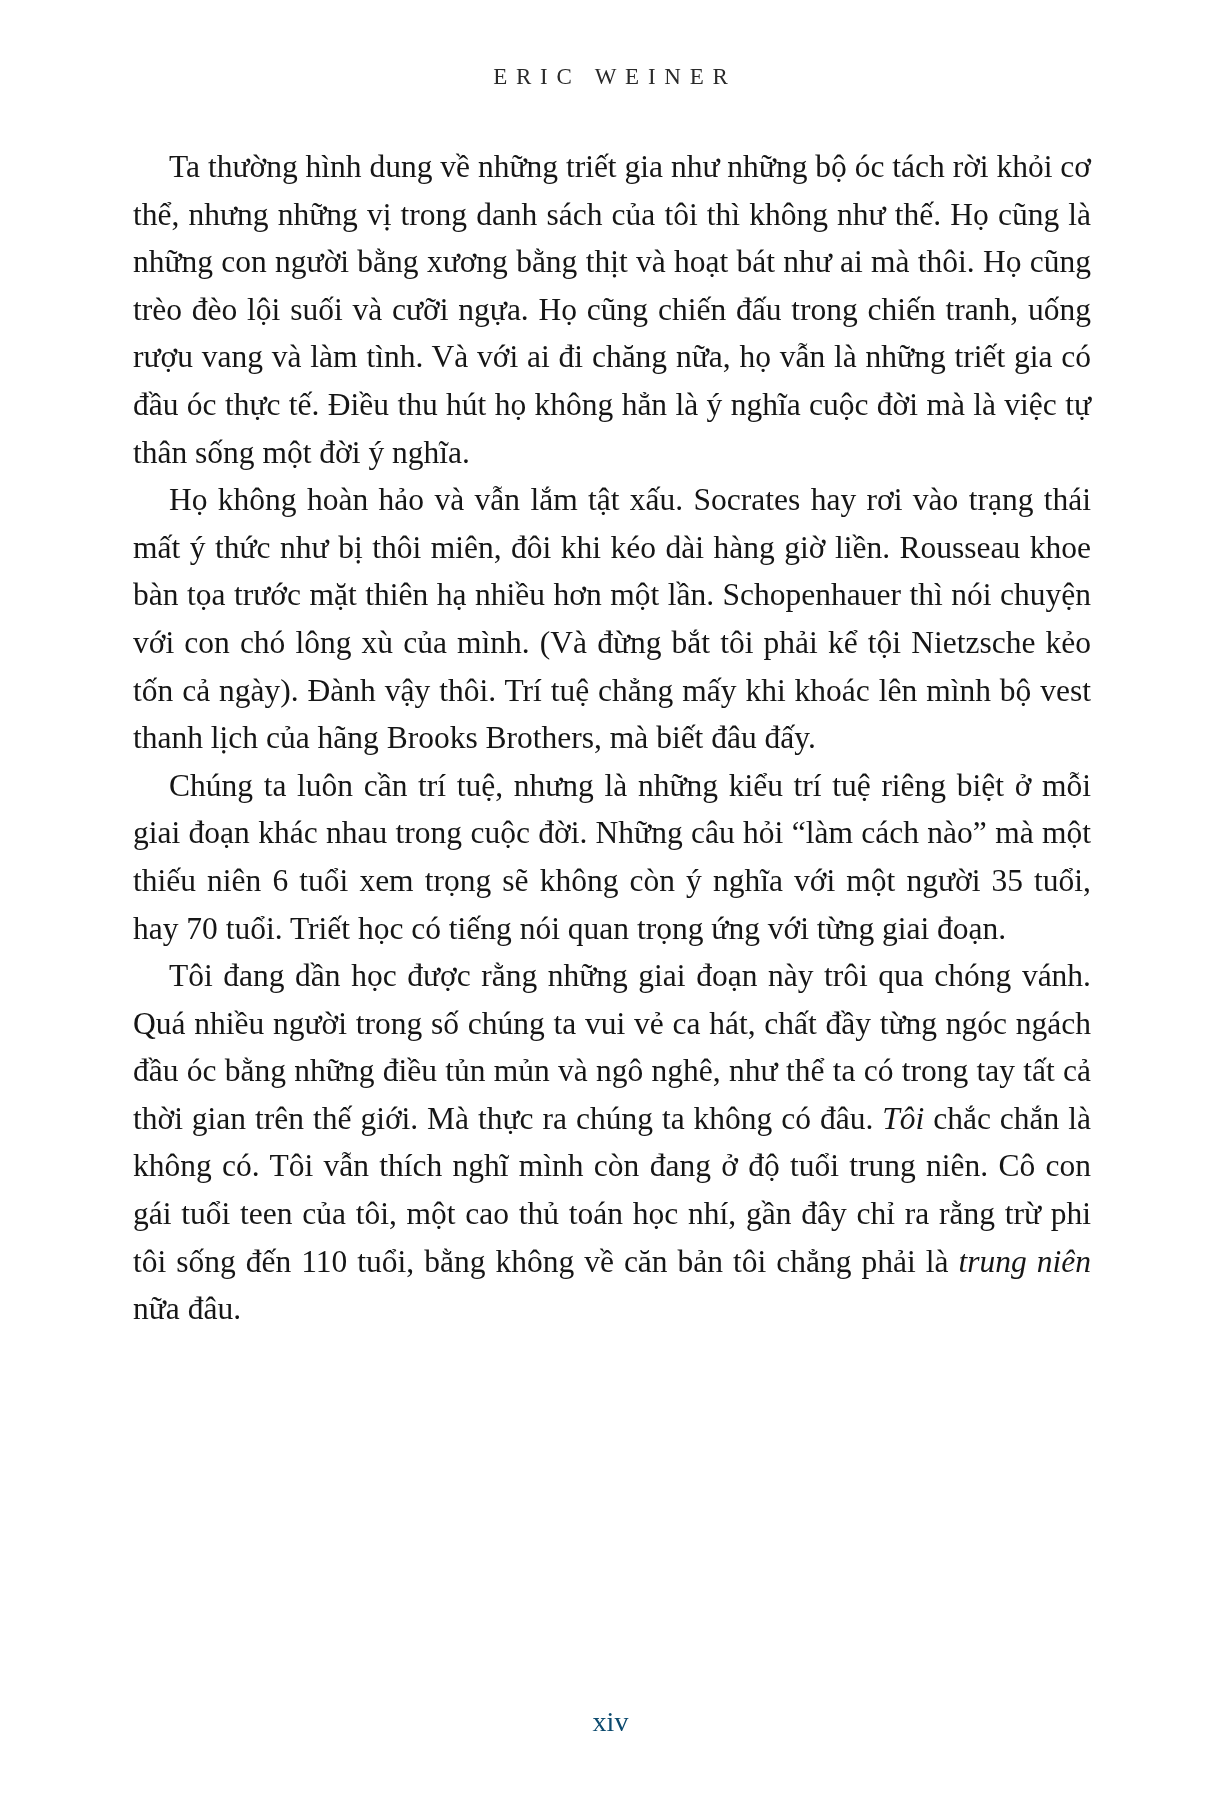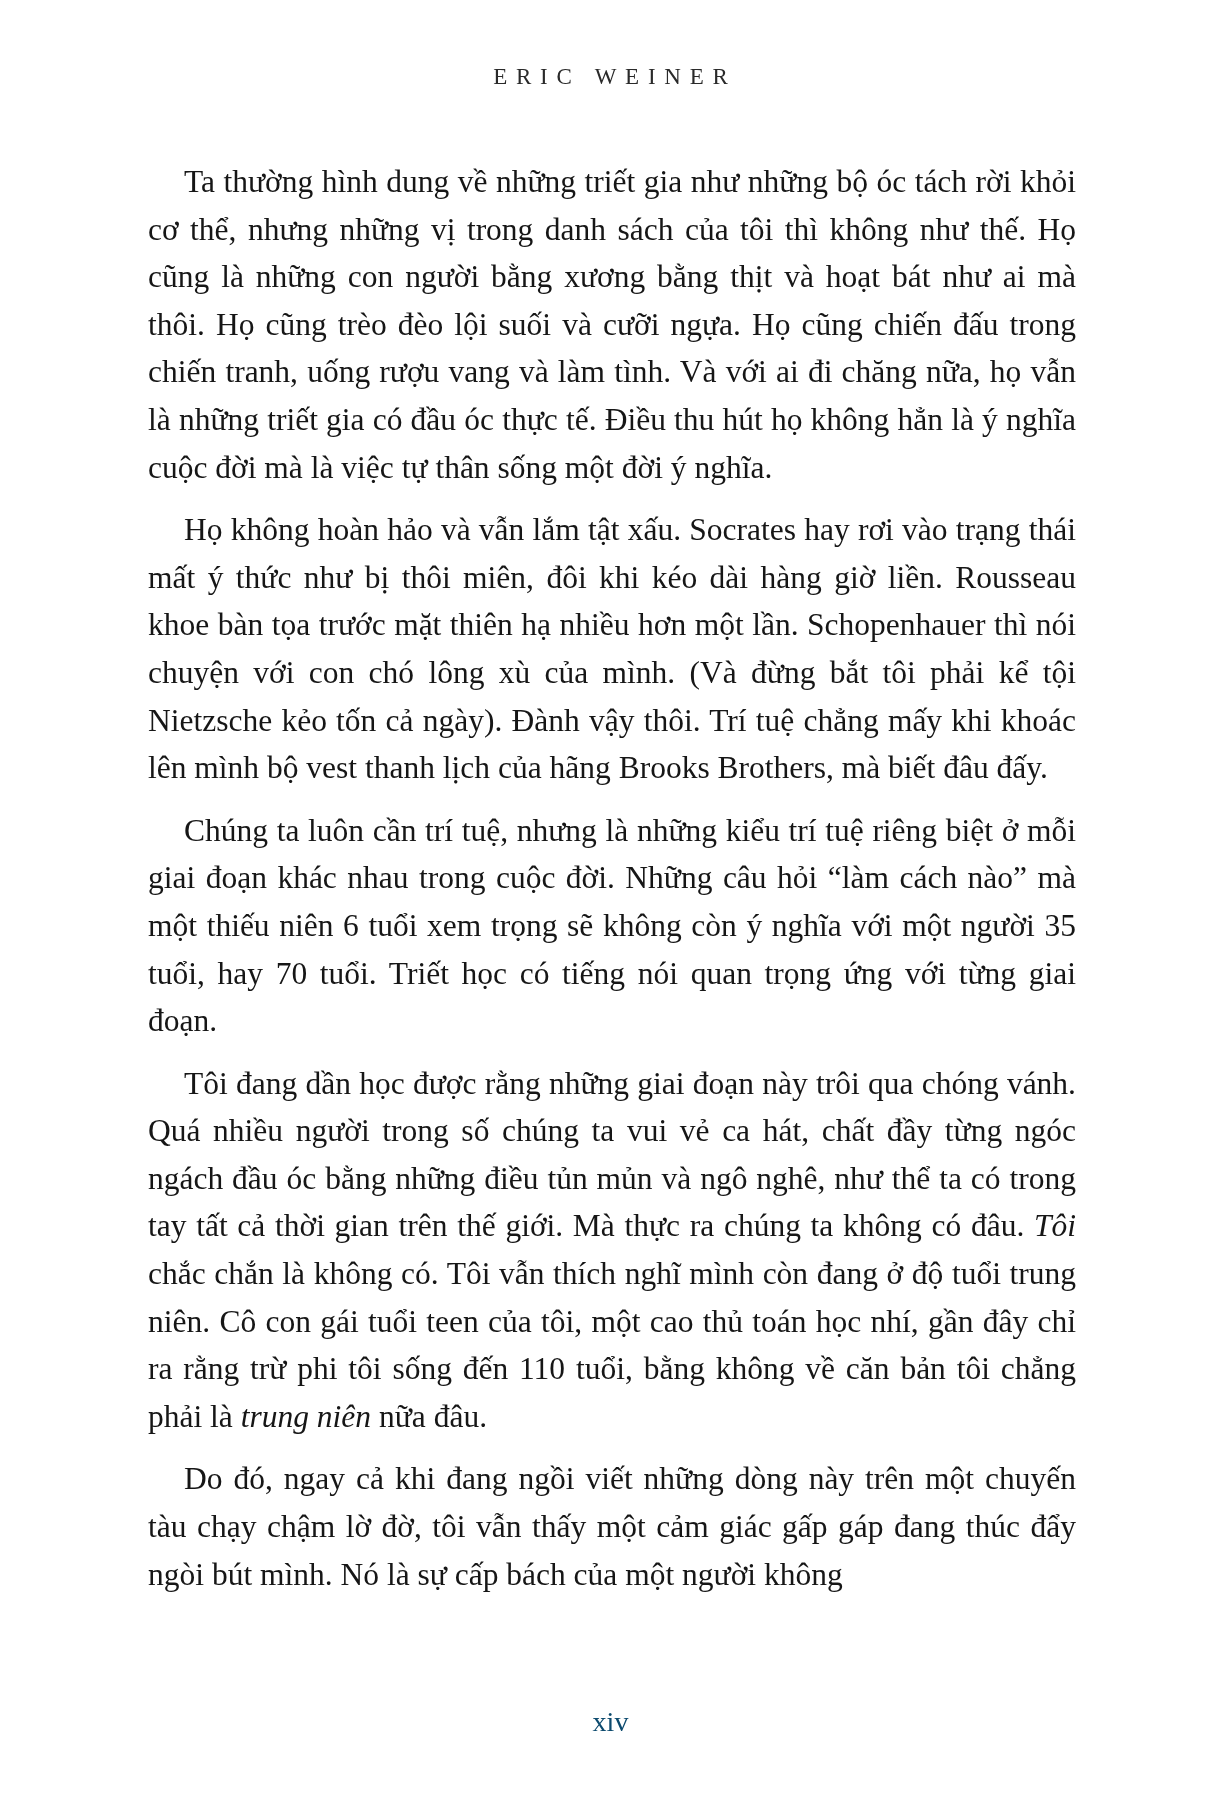--- a/index.html
+++ b/index.html
@@ -32,21 +32,21 @@
     position: absolute;
     left: 133px;
     top: 143px;
     width: 958px;
     font-size: 31.5px;
     line-height: 47.6px;
     text-align: justify;
     color: #161616;
   }
   .body-text p {
-    margin: 15px;
+    margin: 0;
     padding: 0;
     text-indent: 36px;
   }
   .body-text em {
   }
   .page-footer {
     position: absolute;
     top: 1706px;
     left: 0;
     width: 100%;
@@ -59,17 +59,16 @@
 <body>
 
 <div class="page">
   <div class="running-header">ERIC WEINER</div>
 
   <div class="body-text">
       <p><span>Ta thường hình dung về những triết gia như những bộ óc tách rời khỏi cơ thể, nhưng những vị trong danh sách của tôi thì không như thế. Họ cũng là những con người bằng xương bằng thịt và hoạt bát như ai mà thôi. Họ cũng trèo đèo lội suối và cưỡi ngựa. Họ cũng chiến đấu trong chiến tranh, uống rượu vang và làm tình. Và với ai đi chăng nữa, họ vẫn là những triết gia có đầu óc thực tế. Điều thu hút họ không hẳn là ý nghĩa cuộc đời mà là việc tự thân sống một đời ý nghĩa.</span></p>
       <p><span>Họ không hoàn hảo và vẫn lắm tật xấu. Socrates hay rơi vào trạng thái mất ý thức như bị thôi miên, đôi khi kéo dài hàng giờ liền. Rousseau khoe bàn tọa trước mặt thiên hạ nhiều hơn một lần. Schopenhauer thì nói chuyện với con chó lông xù của mình. (Và đừng bắt tôi phải kể tội Nietzsche kẻo tốn cả ngày). Đành vậy thôi. Trí tuệ chẳng mấy khi khoác lên mình bộ vest thanh lịch của hãng Brooks Brothers, mà biết đâu đấy.</span></p>
       <p><span>Chúng ta luôn cần trí tuệ, nhưng là những kiểu trí tuệ riêng biệt ở mỗi giai đoạn khác nhau trong cuộc đời. Những câu hỏi “làm cách nào” mà một thiếu niên 6 tuổi xem trọng sẽ không còn ý nghĩa với một người 35 tuổi, hay 70 tuổi. Triết học có tiếng nói quan trọng ứng với từng giai đoạn.</span></p>
       <p><span>Tôi đang dần học được rằng những giai đoạn này trôi qua chóng vánh. Quá nhiều người trong số chúng ta vui vẻ ca hát, chất đầy từng ngóc ngách đầu óc bằng những điều tủn mủn và ngô nghê, như thể ta có trong tay tất cả thời gian trên thế giới. Mà thực ra chúng ta không có đâu. </span><em>Tôi</em><span> chắc chắn là không có. Tôi vẫn thích nghĩ mình còn đang ở độ tuổi trung niên. Cô con gái tuổi teen của tôi, một cao thủ toán học nhí, gần đây chỉ ra rằng trừ phi tôi sống đến 110 tuổi, bằng không về căn bản tôi chẳng phải là </span><em>trung niên</em><span> nữa đâu.</span></p>
-      <p><span>Do đó, ngay cả khi đang ngồi viết những dòng này trên một chuyến tàu chạy chậm lờ đờ, tôi vẫn thấy một cảm giác gấp gáp đang thúc đẩy ngòi bút mình. Nó là sự cấp bách của một người không</span></p>
     </div>
 
   <div class="page-footer">xiv</div>
 </div>
 
 </body></html>

